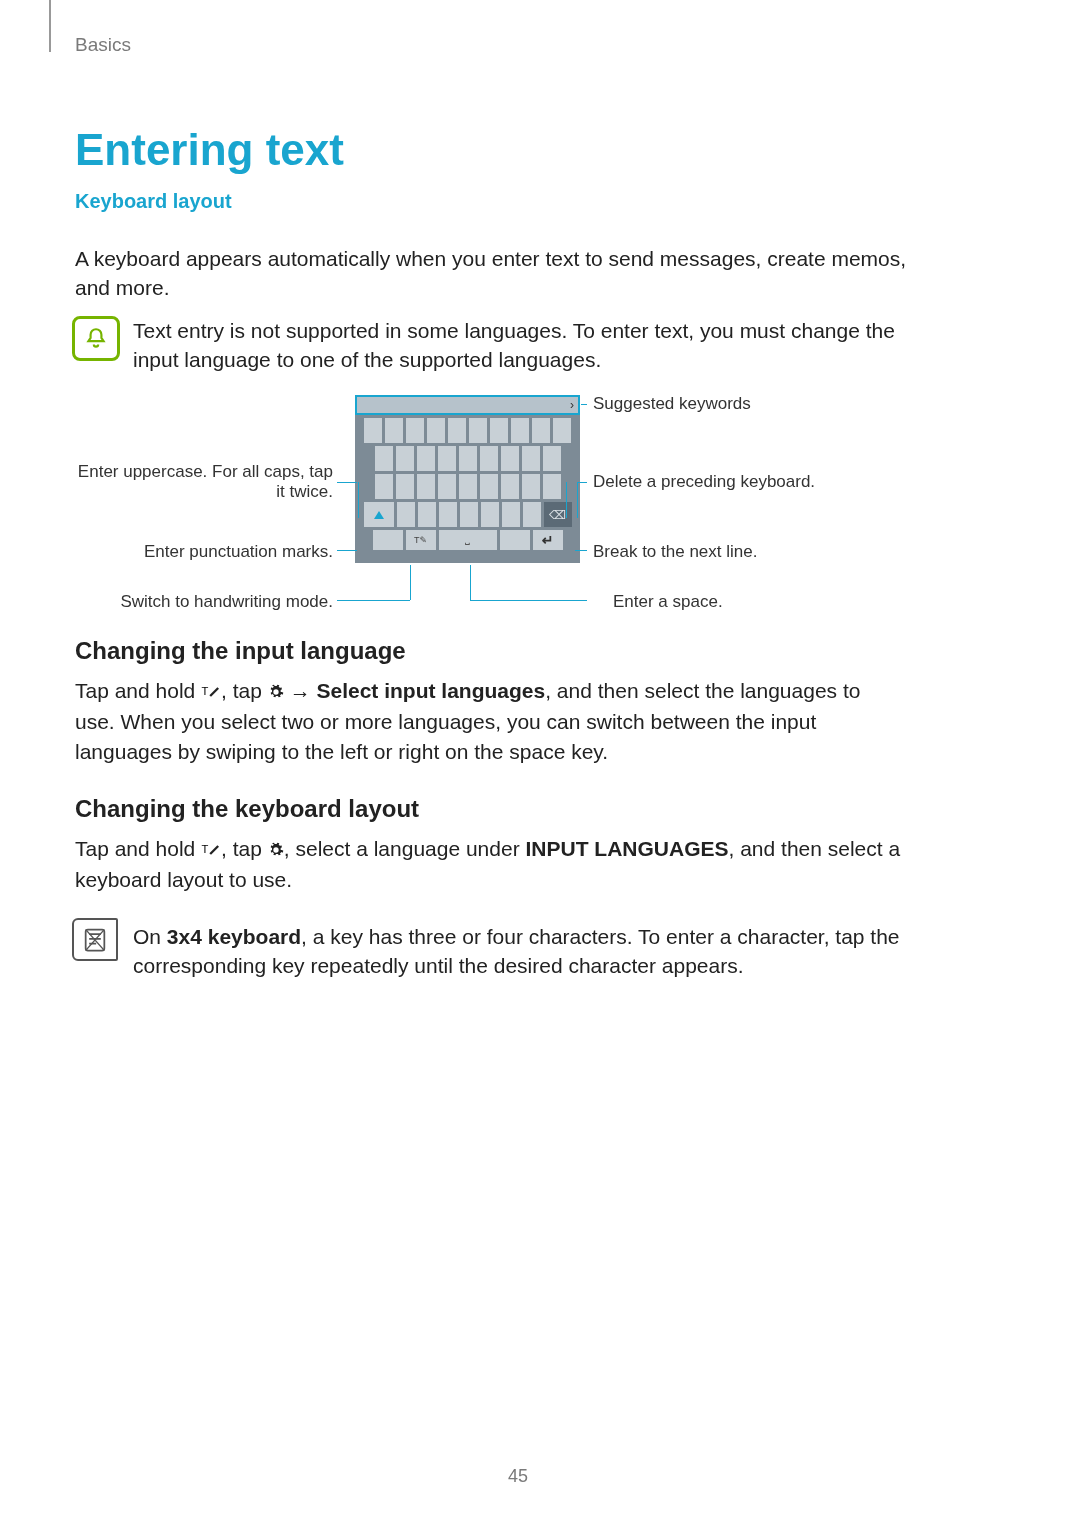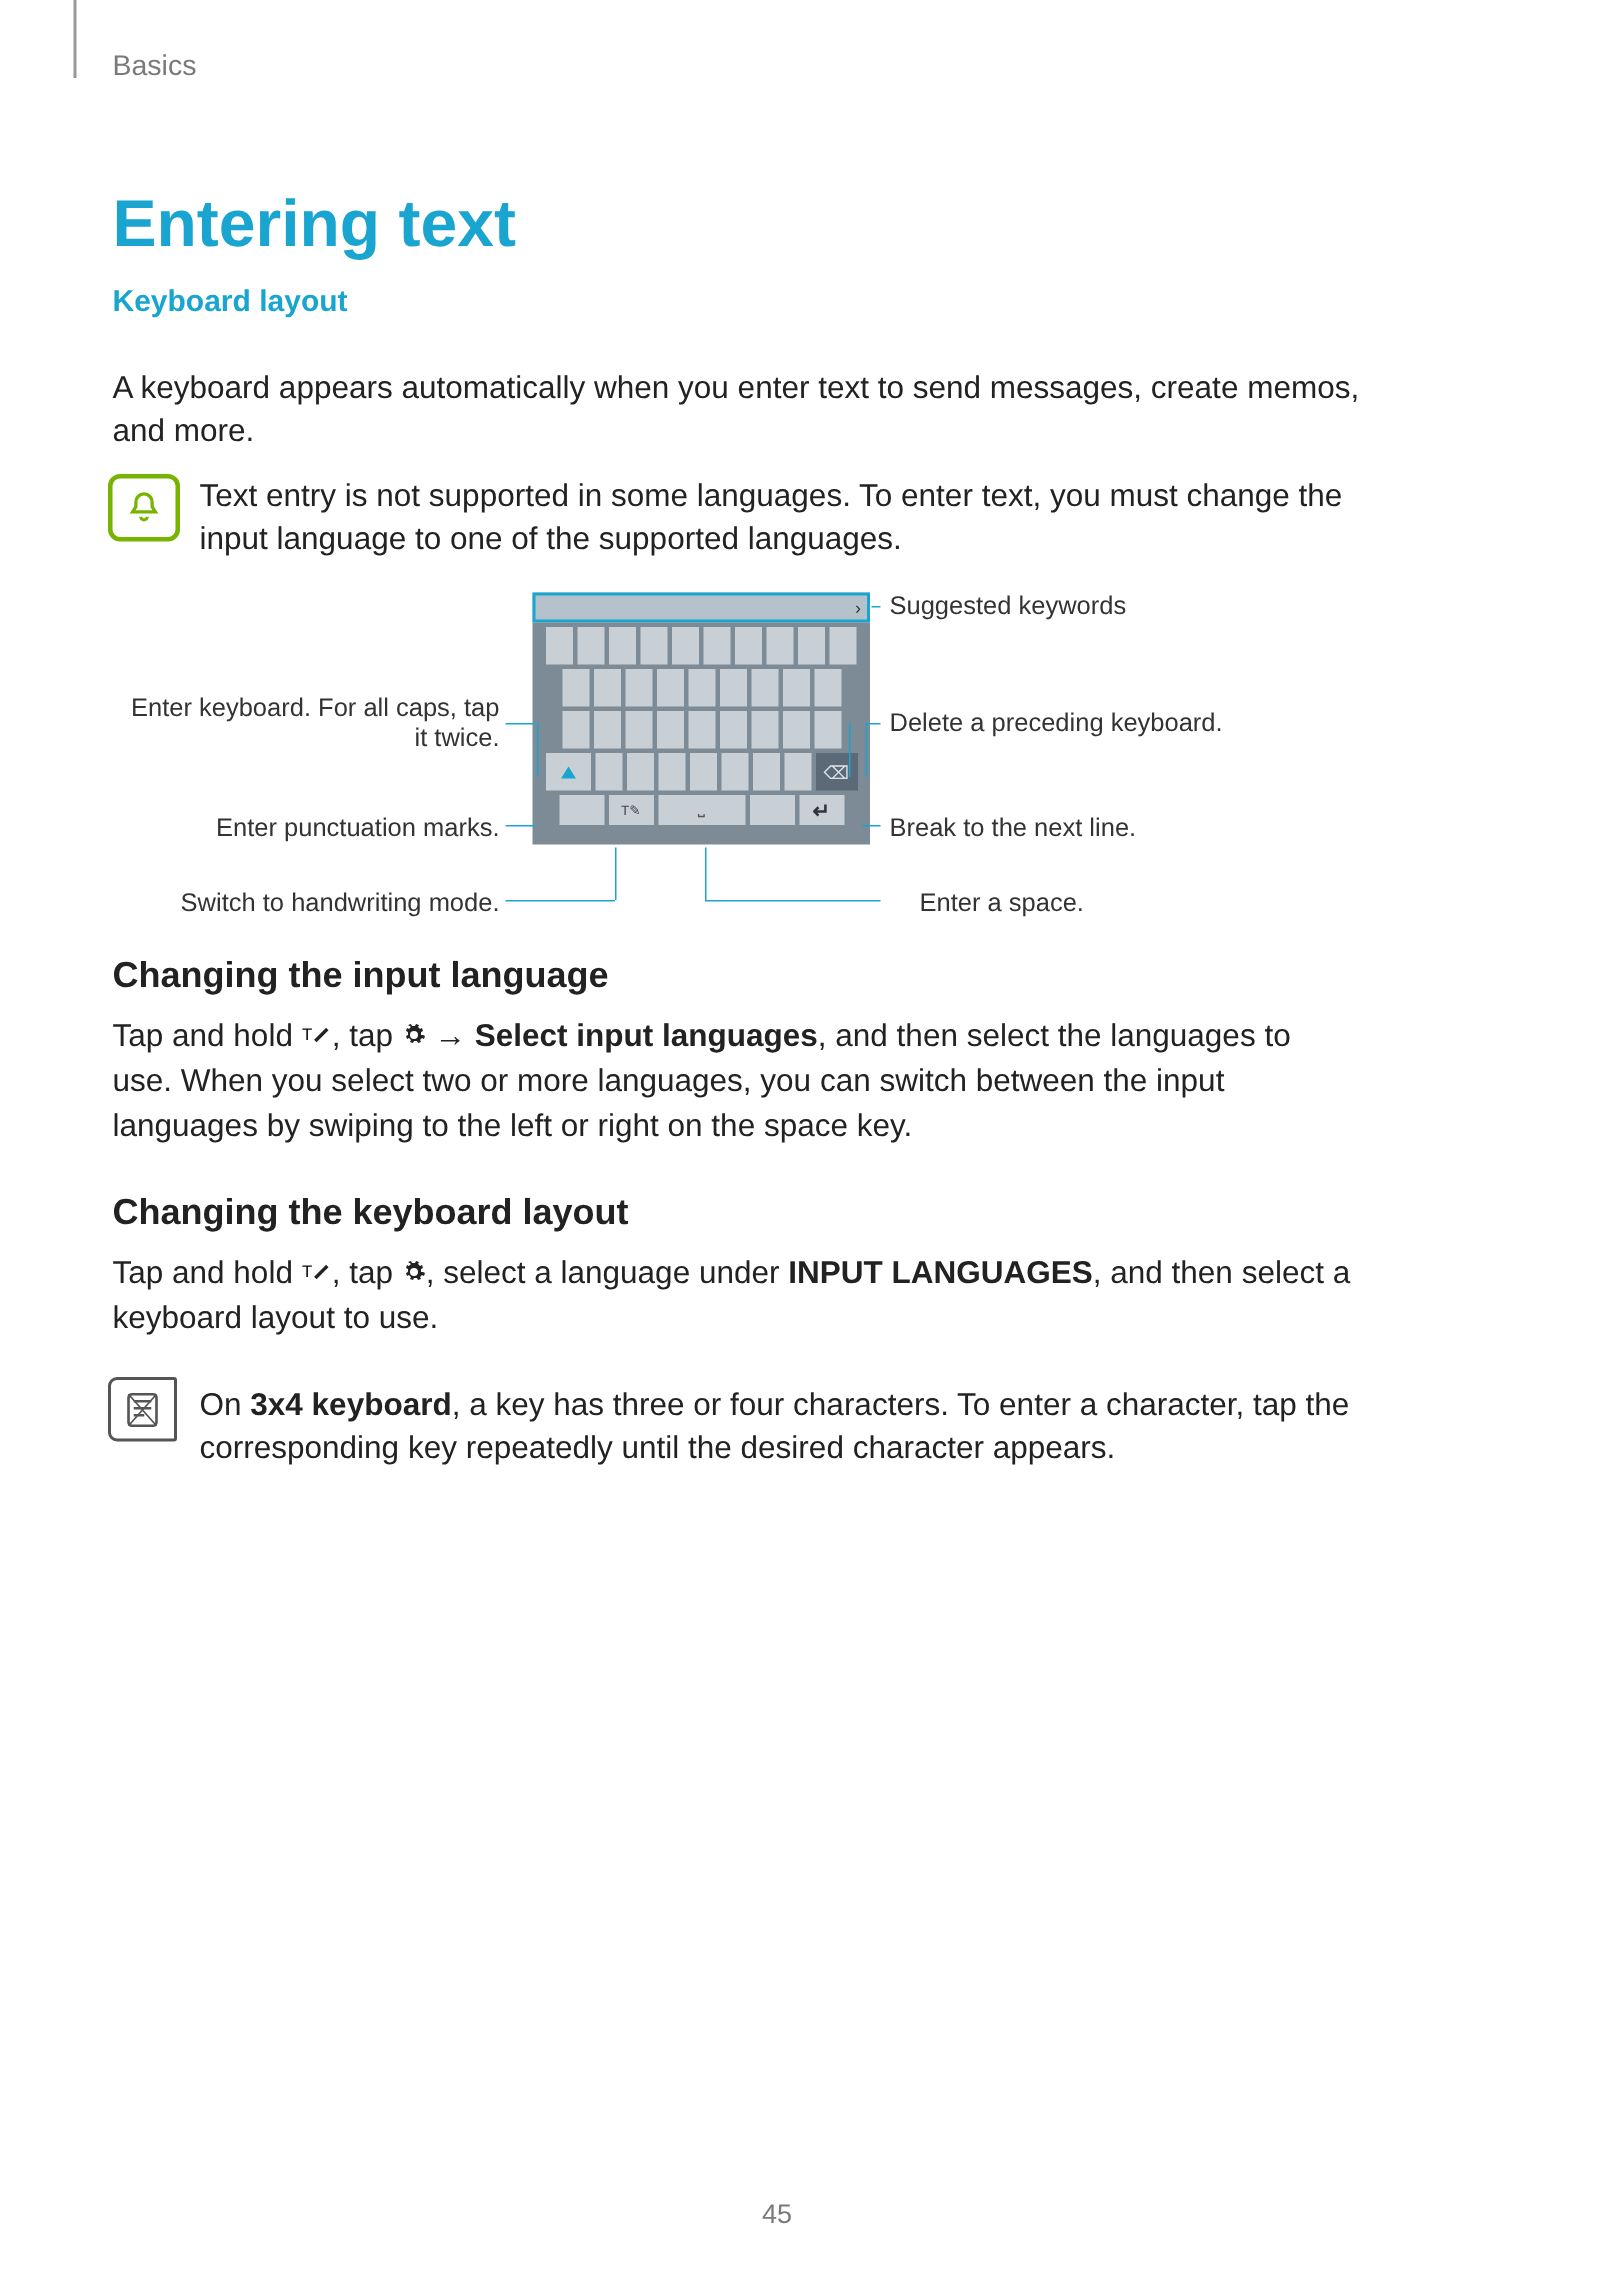--- a/index.html
+++ b/index.html
@@ -145,21 +145,21 @@
 
     <div class="lead" style="left:500px;top:160px;width:12px;"></div>
     <div class="callR" style="left:518px;top:152px;">Break to the next line.</div>
 
     <div class="leadV" style="left:395px;top:175px;height:35px;"></div>
     <div class="lead" style="left:395px;top:210px;width:117px;"></div>
     <div class="callR" style="left:538px;top:202px;">Enter a space.</div>
 
     <div class="lead" style="left:262px;top:92px;width:20px;"></div>
     <div class="leadV" style="left:283px;top:92px;height:36px;"></div>
-    <div class="callL" style="left:0px;top:72px;width:258px;">Enter keyboard. For all caps, tap it twice.</div>
+    <div class="callL" style="left:0px;top:72px;width:258px;">Enter uppercase. For all caps, tap it twice.</div>
 
     <div class="lead" style="left:262px;top:160px;width:20px;"></div>
     <div class="callL" style="left:0px;top:152px;width:258px;">Enter punctuation marks.</div>
 
     <div class="leadV" style="left:335px;top:175px;height:35px;"></div>
     <div class="lead" style="left:262px;top:210px;width:73px;"></div>
     <div class="callL" style="left:0px;top:202px;width:258px;">Switch to handwriting mode.</div>
   </div>
 
   <div class="h3" id="h3a">Changing the input language</div>

